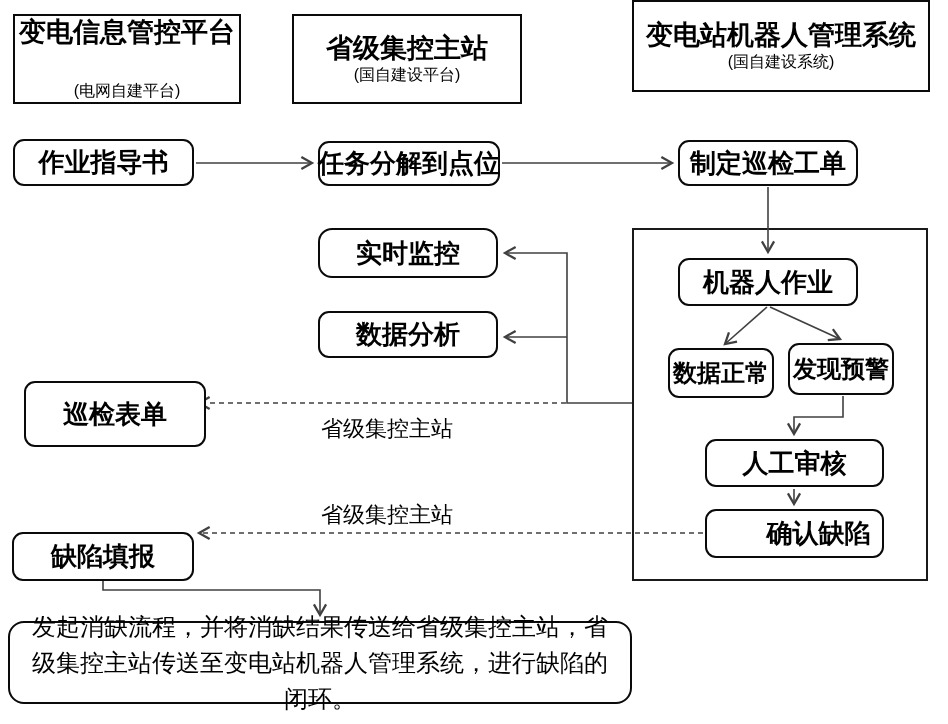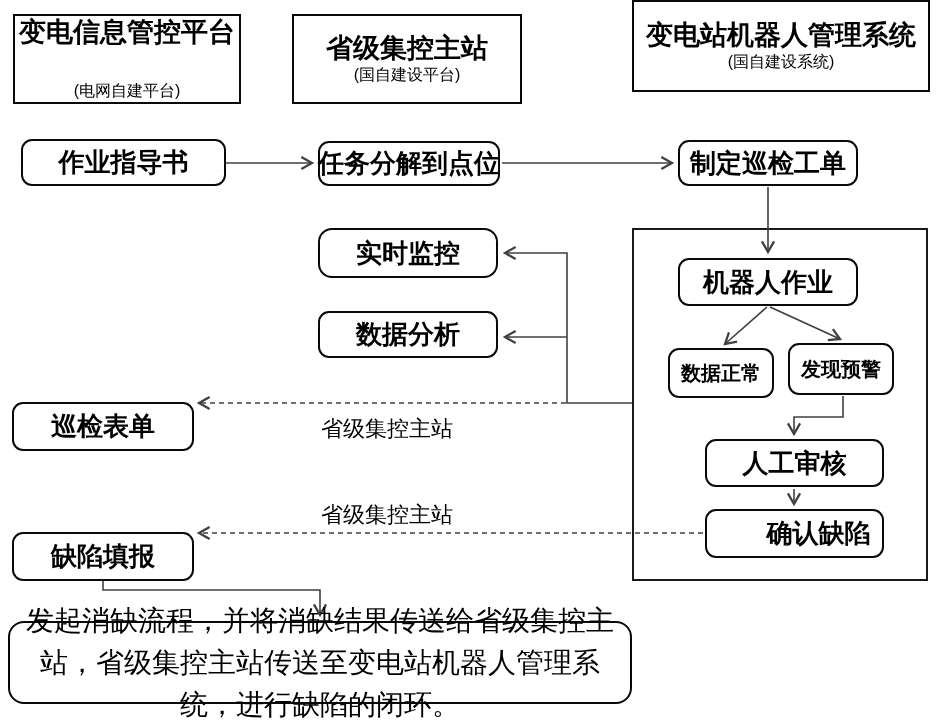--- a/index.html
+++ b/index.html
@@ -38,21 +38,21 @@
     border-radius: 11px;
     background: #fff;
     display: flex;
     align-items: center;
     justify-content: center;
     font-size: 26px;
     font-weight: bold;
     z-index: 2;
     white-space: nowrap;
   }
-  .node.small { font-size: 20px; }
+  .node.small { font-size: 24px; }
   .container-box {
     position: absolute;
     box-sizing: border-box;
     border: 2px solid #1a1a1a;
     background: transparent;
     z-index: 0;
   }
   .edge-label {
     position: absolute;
     font-size: 22px;
@@ -63,21 +63,21 @@
   .bottom-note {
     position: absolute;
     box-sizing: border-box;
     border: 2.5px solid #0a0a0a;
     border-radius: 16px;
     background: #fff;
     display: flex;
     align-items: center;
     justify-content: center;
     text-align: center;
-    font-size: 28px;
+    font-size: 24px;
     line-height: 1.5;
     padding: 6px 12px;
     z-index: 2;
   }
 </style>
 </head>
 <body>
 
 <div class="canvas">
 
@@ -109,28 +109,28 @@
   </div>
   <div class="header-box" style="left:292px; top:14px; width:230px; height:90px;">
     <div class="header-title">省级集控主站</div>
     <div class="header-sub">(国自建设平台)</div>
   </div>
   <div class="header-box" style="left:632px; top:0; width:298px; height:92px;">
     <div class="header-title">变电站机器人管理系统</div>
     <div class="header-sub">(国自建设系统)</div>
   </div>
 
-  <div class="node" style="left:13px; top:139px; width:205px; height:47px;margin-left:8px;">作业指导书</div>
+  <div class="node" style="left:13px; top:139px; width:181px; height:47px;">作业指导书</div>
   <div class="node" style="left:318px; top:141px; width:182px; height:45px;">任务分解到点位</div>
   <div class="node" style="left:678px; top:140px; width:180px; height:46px;">制定巡检工单</div>
 
   <div class="node" style="left:318px; top:228px; width:180px; height:50px;border-radius:14px;">实时监控</div>
   <div class="node" style="left:318px; top:311px; width:180px; height:47px;">数据分析</div>
 
-  <div class="node" style="left:12px; top:381px; width:182px; height:49px;margin-top:21px;">巡检表单</div>
+  <div class="node" style="left:24px; top:381px; width:182px; height:66px;">巡检表单</div>
   <div class="node" style="left:12px; top:532px; width:182px; height:49px;">缺陷填报</div>
 
   <div class="container-box" style="left:632px; top:228px; width:296px; height:353px;"></div>
   <div class="node" style="left:678px; top:258px; width:180px; height:48px;">机器人作业</div>
   <div class="node small" style="left:668px; top:348px; width:106px; height:50px;">数据正常</div>
   <div class="node small" style="left:788px; top:343px; width:106px; height:52px;">发现预警</div>
   <div class="node" style="left:705px; top:439px; width:179px; height:48px;">人工审核</div>
   <div class="node" style="left:705px; top:509px; width:179px; height:49px;padding-left:48px;">确认缺陷</div>
 
   <div class="edge-label" style="left:321px; top:414px;">省级集控主站</div>

